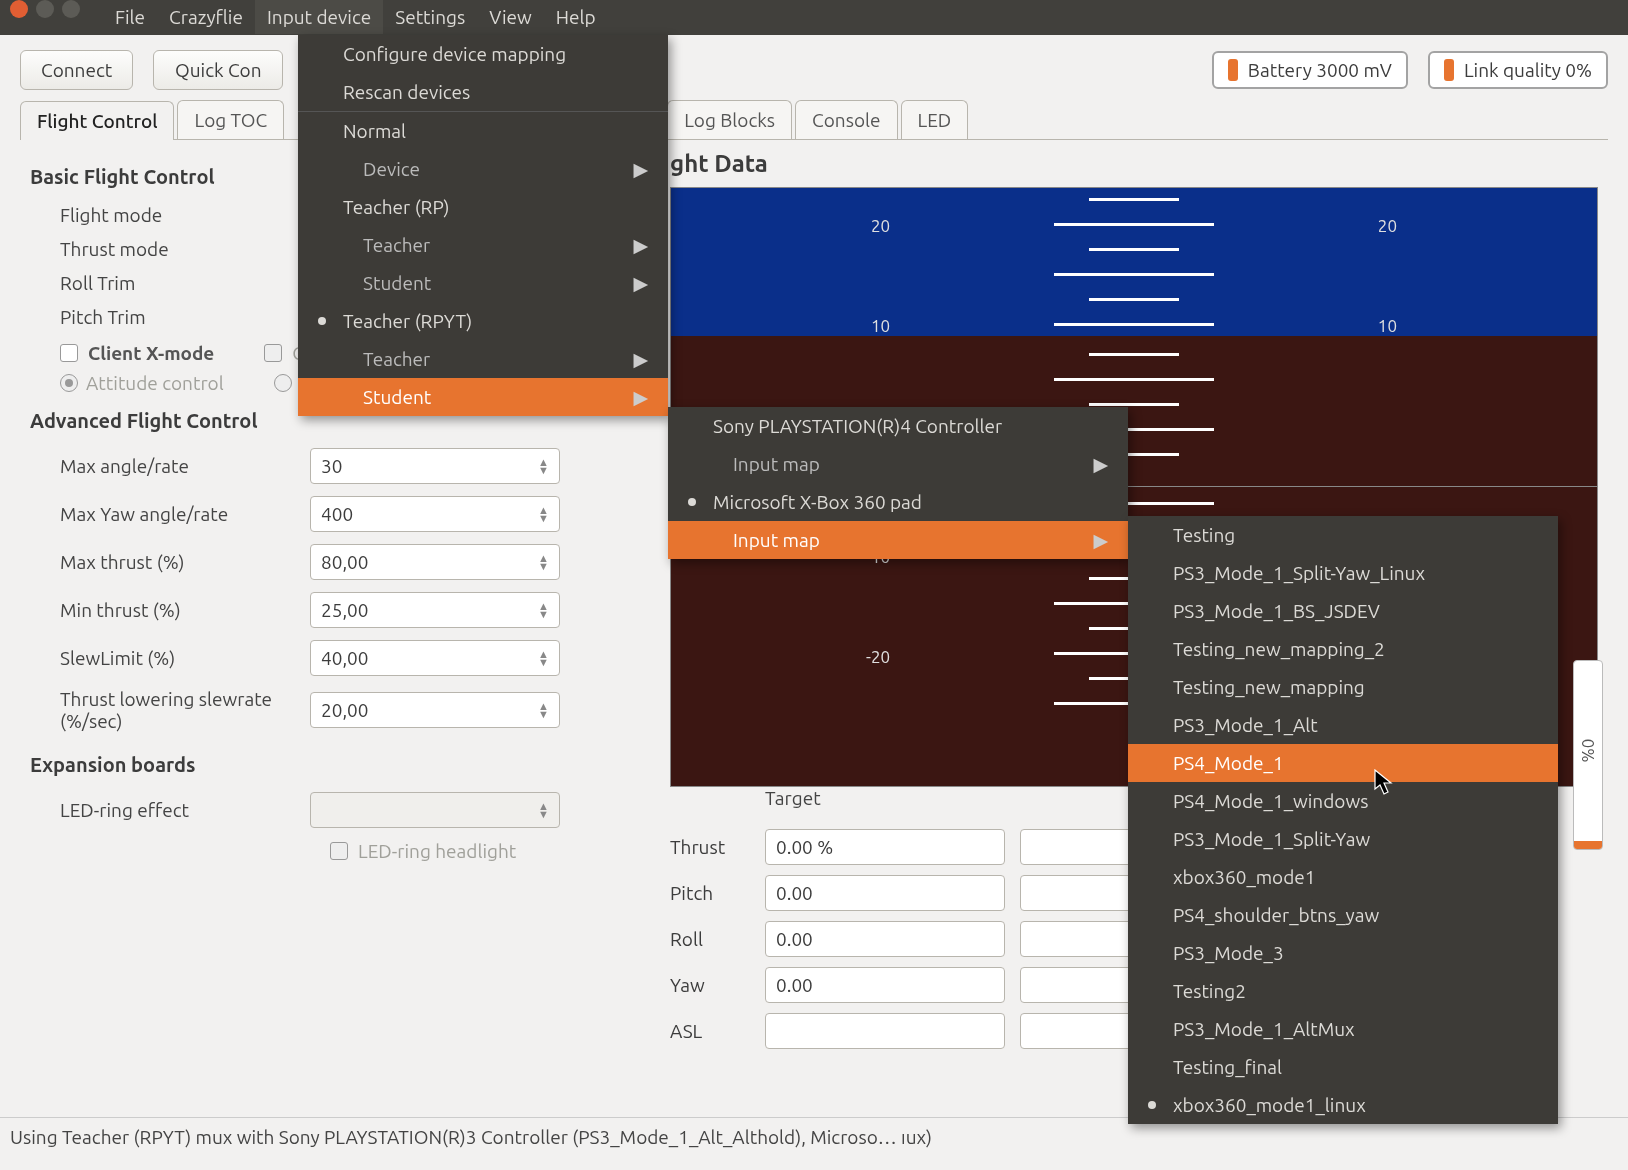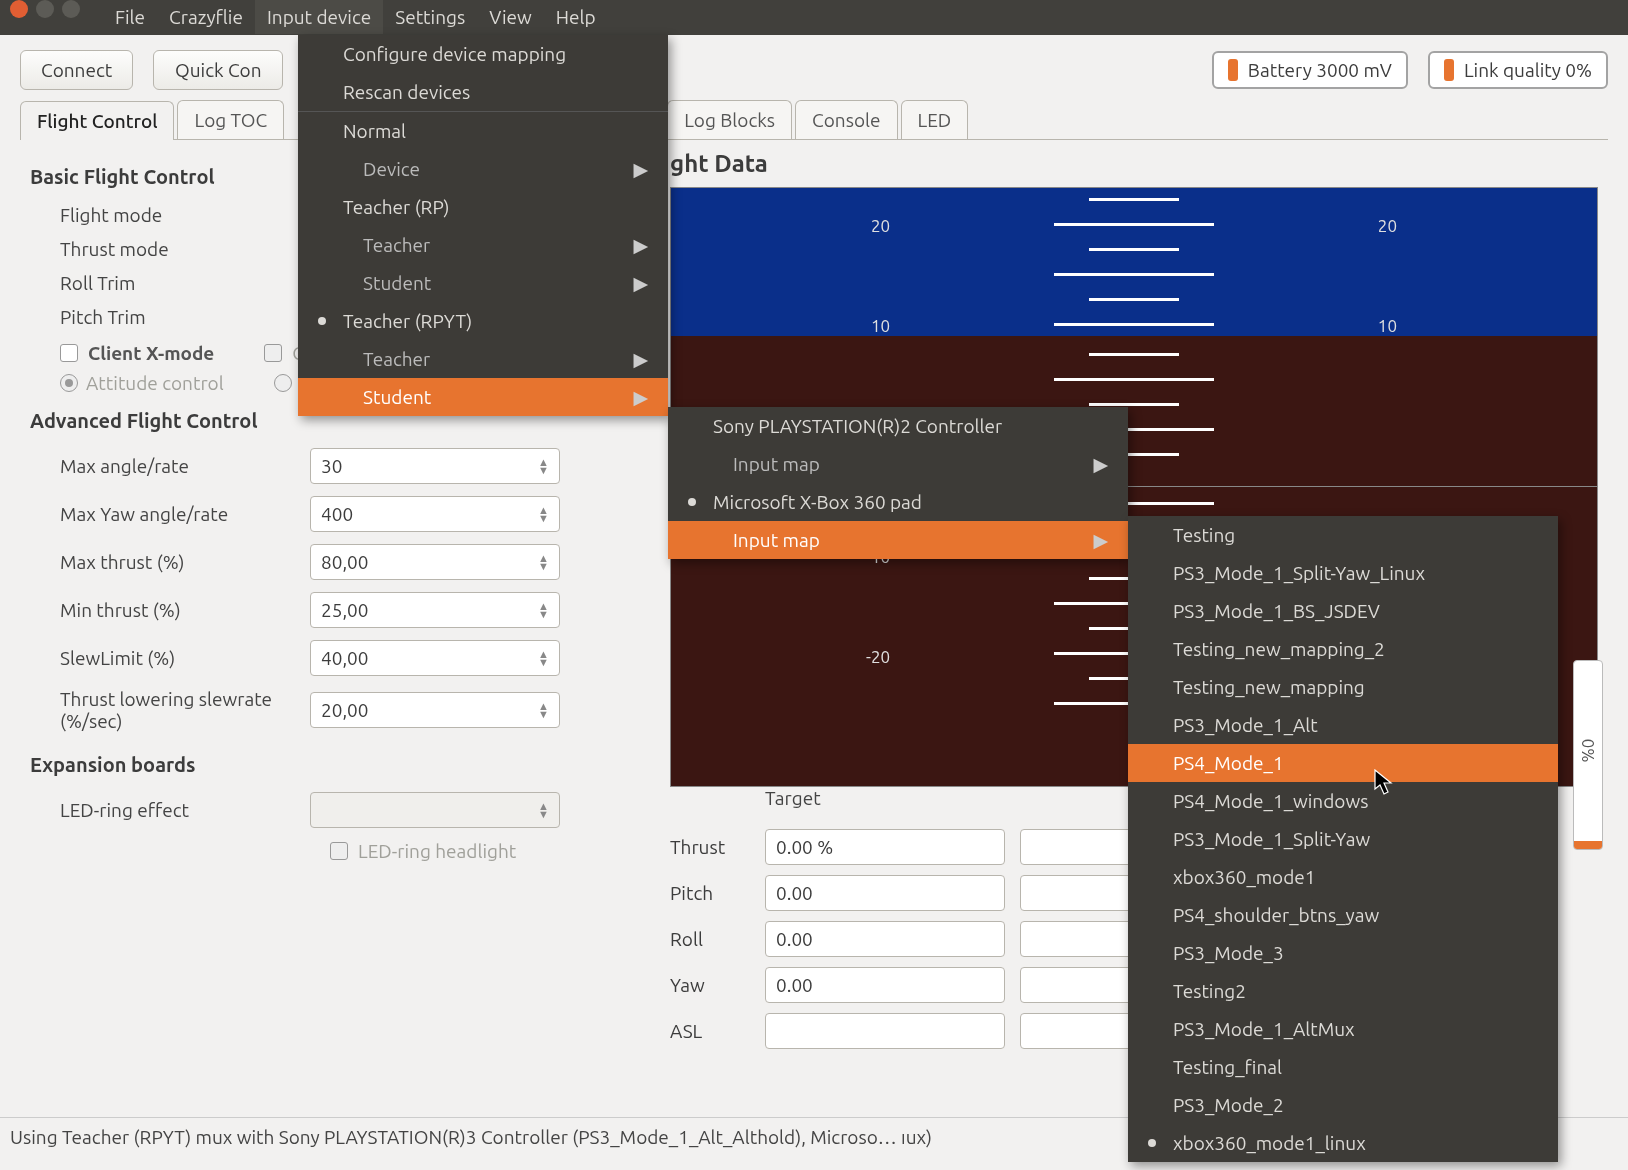--- a/index.html
+++ b/index.html
@@ -326,21 +326,21 @@
       <span>Teacher</span>
       <span class="arrow">▶</span>
     </div>
     <div class="mi indent highlight">
       <span>Student</span>
       <span class="arrow">▶</span>
     </div>
   </div>
 <div class="menu" id="menu2" style="left:668px; top:407px; width:460px;">
     <div class="mi">
-      <span>Sony PLAYSTATION(R)2 Controller</span>
+      <span>Sony PLAYSTATION(R)4 Controller</span>
     </div>
     <div class="mi indent">
       <span>Input map</span>
       <span class="arrow">▶</span>
     </div>
     <div class="mi">
       <span class="bullet"></span>
       <span>Microsoft X-Box 360 pad</span>
     </div>
     <div class="mi indent highlight">
@@ -386,23 +386,20 @@
       <span>PS3_Mode_3</span>
     </div>
     <div class="mi">
       <span>Testing2</span>
     </div>
     <div class="mi">
       <span>PS3_Mode_1_AltMux</span>
     </div>
     <div class="mi">
       <span>Testing_final</span>
-    </div>
-    <div class="mi">
-      <span>PS3_Mode_2</span>
     </div>
     <div class="mi">
       <span class="bullet"></span>
       <span>xbox360_mode1_linux</span>
     </div>
   </div>
 
 <div class="cursor" style="left:1374px; top:769px;">
 <svg viewBox="0 0 20 26">
       <path d="M1 1 L1 20 L6 16 L10 25 L14 23 L10 14 L17 14 Z" fill="#000" stroke="#fff" stroke-width="1.2"></path>

